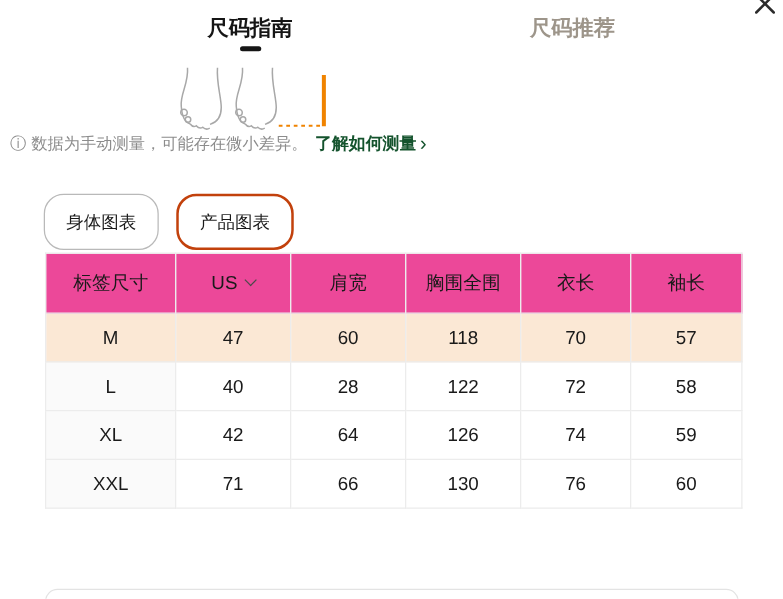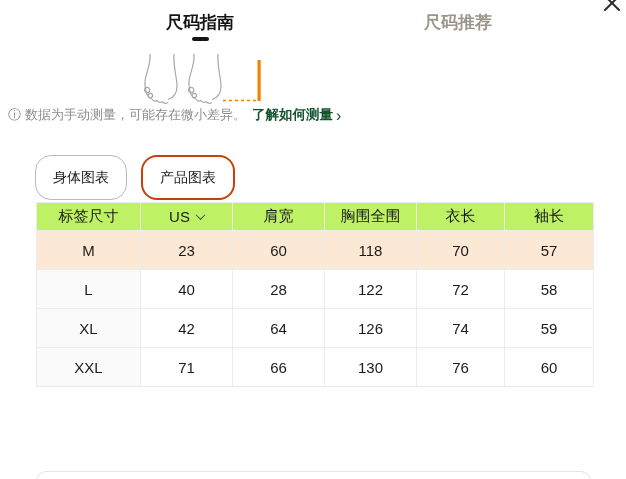--- a/index.html
+++ b/index.html
@@ -113,21 +113,21 @@
     table-layout: fixed;
     font-size: 15px;
     color: #1a1a1a;
   }
   .size-table th, .size-table td {
     border: 1px solid #ececec;
     text-align: center;
     font-weight: 400;
     padding: 0;
   }
-  .size-table th { height: 28px; background: #bef264; }
+  .size-table th { height: 48px; background: #ec4899; }
   .size-table td { height: 39px; background: #ffffff; }
   .size-table td.label-col { background: #fafafa; }
   .size-table tr.highlight td,
   .size-table tr.highlight td.label-col { background: #fbe8d5; }
   .caret {
     display: inline-block;
     width: 7px; height: 7px;
     border-right: 1.6px solid #4a4a4a;
     border-bottom: 1.6px solid #4a4a4a;
     transform: rotate(45deg) translate(-1px,-1px);
@@ -227,21 +227,21 @@
       </th>
       <th>肩宽</th>
       <th>胸围全围</th>
       <th>衣长</th>
       <th>袖长</th>
     </tr>
   </thead>
   <tbody>
     <tr class="highlight">
       <td class="label-col">M</td>
-      <td>23</td>
+      <td>47</td>
       <td>60</td>
       <td>118</td>
       <td>70</td>
       <td>57</td>
     </tr>
     <tr>
       <td class="label-col">L</td>
       <td>40</td>
       <td>28</td>
       <td>122</td>

